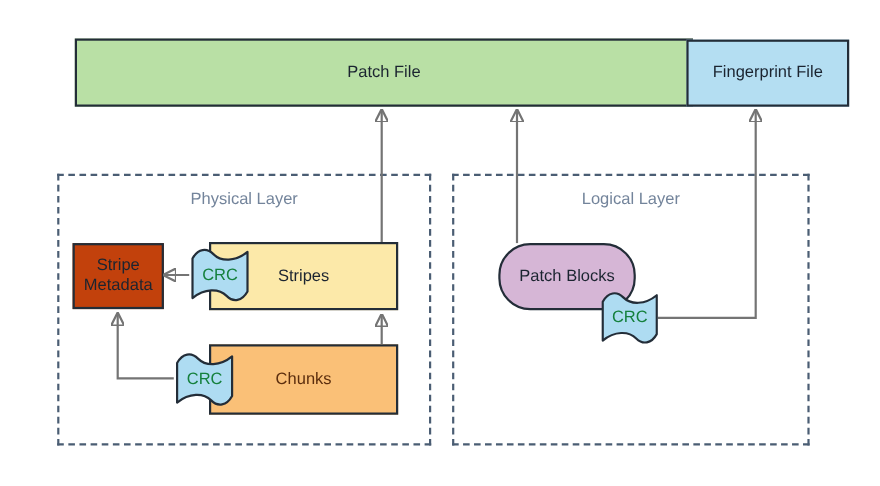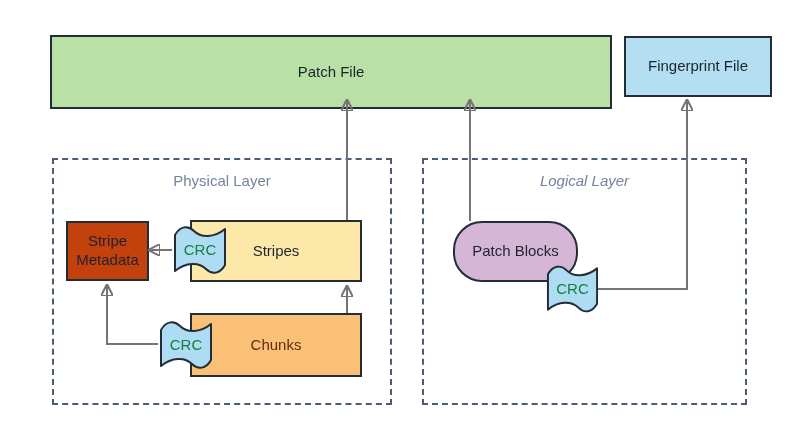--- a/index.html
+++ b/index.html
@@ -22,36 +22,36 @@
     background: transparent;
   }
   .layer-label {
     position: absolute;
     top: 12px; left: 0; right: 0;
     text-align: center;
     color: #73849b;
     font-size: 15px;
   }
   #physical-layer { left: 52px; top: 158px; width: 340px; height: 247px; }
-  #logical-layer  { left: 422px; top: 158px; width: 325px; height: 247px; font-style: italic; }
+  #logical-layer  { left: 411px; top: 158px; width: 325px; height: 247px; }
 
   
   .node {
     position: absolute;
     box-sizing: border-box;
     border: 2px solid #232d38;
     display: flex;
     align-items: center;
     justify-content: center;
     text-align: center;
     font-size: 15px;
     color: #1b2430;
     line-height: 1.25;
   }
-  #patch-file        { left: 50px;  top: 35px;  width: 562px; height: 74px; background: #b9e0a5; }
+  #patch-file        { left: 68px;  top: 35px;  width: 562px; height: 62px; background: #b9e0a5; }
   #fingerprint-file  { left: 624px; top: 36px;  width: 148px; height: 61px; background: #b4def2; }
   #stripe-metadata   { left: 66px;  top: 221px; width: 83px;  height: 60px; background: #c2410c; }
   #stripes           { left: 190px; top: 220px; width: 172px; height: 62px; background: #fce9a9; }
   #chunks            { left: 190px; top: 313px; width: 172px; height: 64px; background: #fac077; color: #5c2e0e; }
   #patch-blocks      { left: 453px; top: 221px; width: 125px; height: 61px; background: #d6b6d6; border-radius: 29px; }
 
   
   .flag {
     position: absolute;
     width: 56px; height: 50px;

